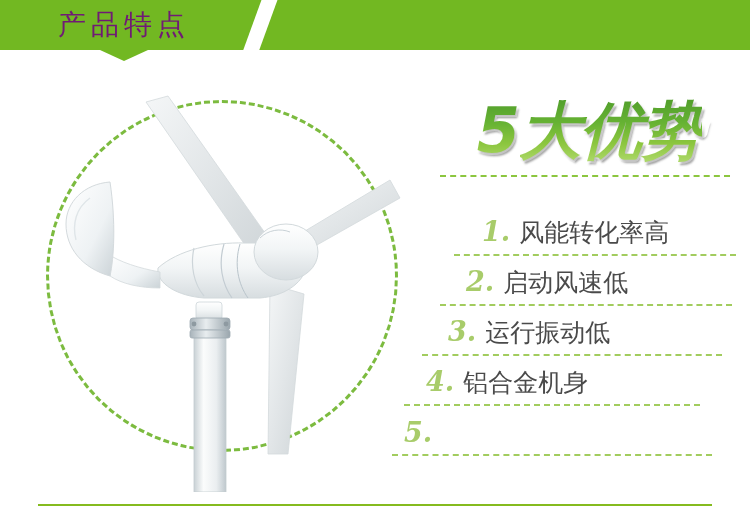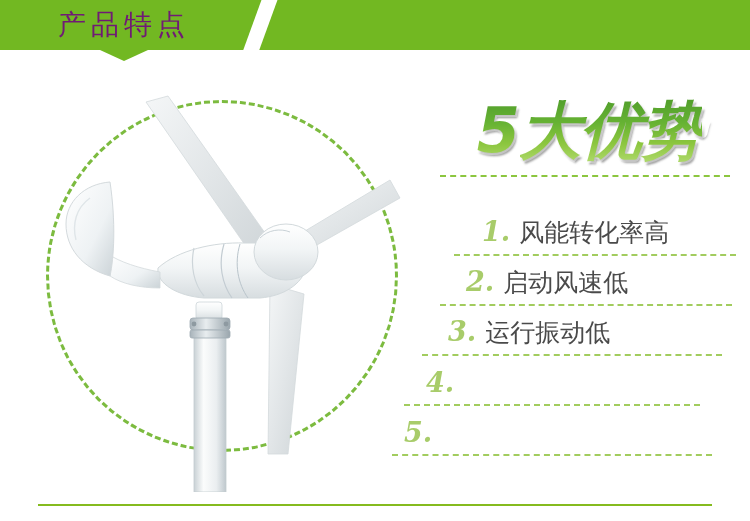--- a/index.html
+++ b/index.html
@@ -293,20 +293,21 @@
         <div class="feature-inner">
           <span class="feature-num">3.</span>
           <span class="feature-text">运行振动低</span>
         </div>
         <div class="feature-rule"></div>
       </div>
 
       <div class="feature-row row-4">
         <div class="feature-inner">
           <span class="feature-num">4.</span>
+          <span class="feature-text">铝合金机身</span>
         </div>
         <div class="feature-rule"></div>
       </div>
 
       <div class="feature-row row-5">
         <div class="feature-inner">
           <span class="feature-num">5.</span>
         </div>
         <div class="feature-rule"></div>
       </div>

